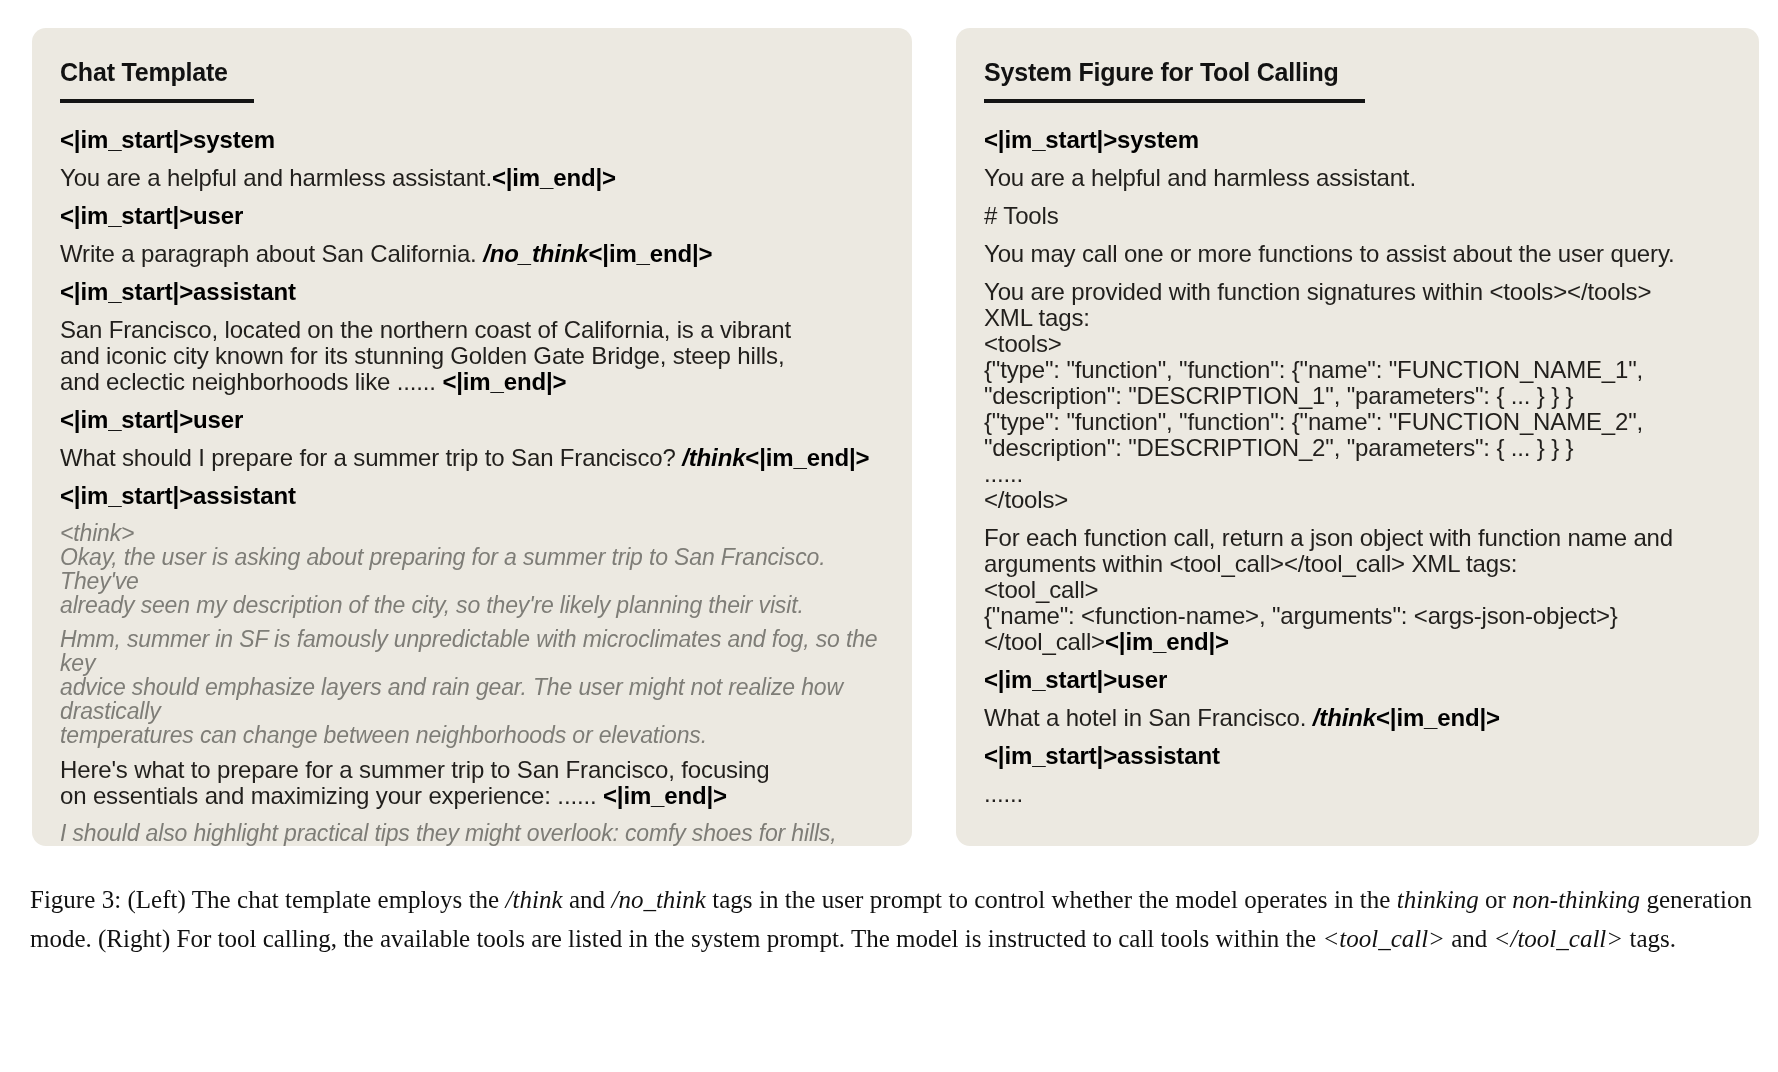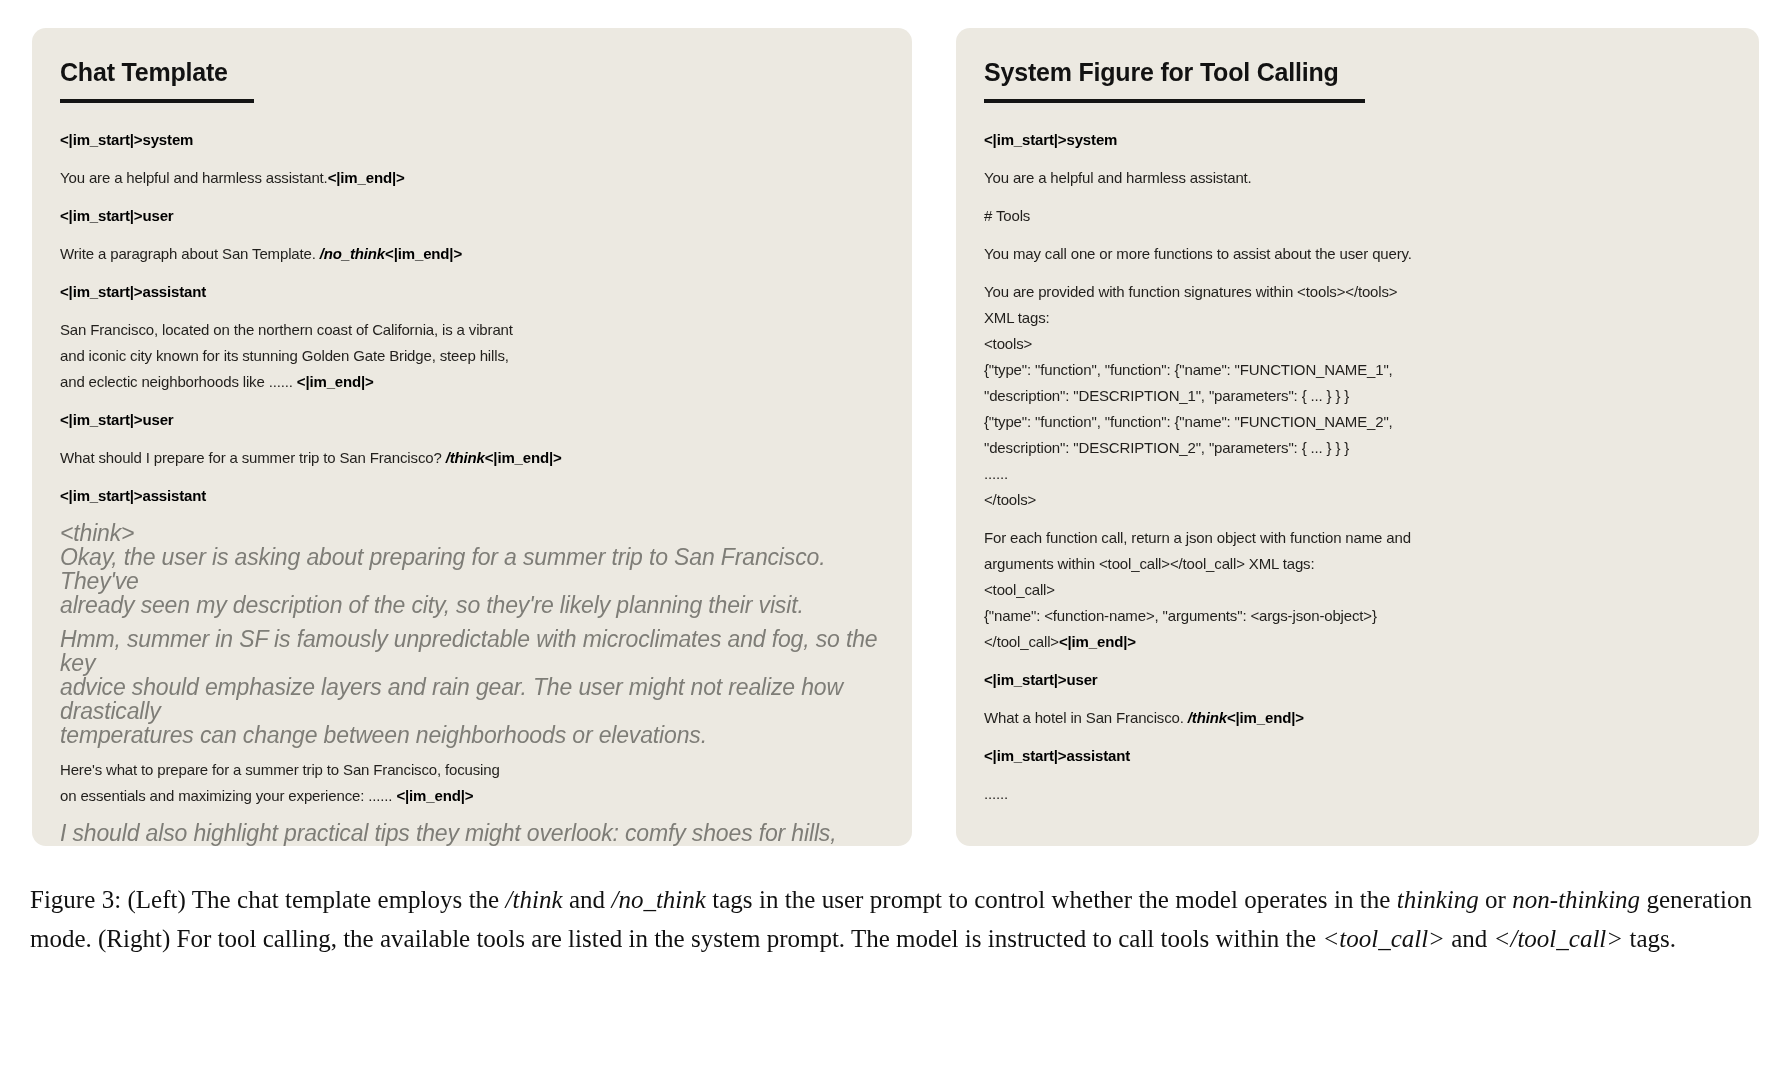--- a/index.html
+++ b/index.html
@@ -33,21 +33,21 @@
     font-weight: 700;
     color: #121212;
     margin: 0 0 24px 0;
     display: inline-block;
     border-bottom: 4px solid #141414;
     padding: 4px 26px 12px 0;
     letter-spacing: -0.2px;
   }
   .panel-body .block {
     margin: 0 0 12px 0;
-    font-size: 15px;
+    font-size: 24px;
     line-height: 26px;
     color: #211f1c;
     white-space: pre-wrap;
     letter-spacing: -0.15px;
   }
   .panel-body .block.think {
     color: #7e7d77;
     font-style: italic;
     font-size: 23px;
     line-height: 24px;
@@ -74,21 +74,21 @@
 <body>
 
 <div class="page">
   <div class="panels">
     <section class="panel panel-left">
       <h2 class="panel-title">Chat Template</h2>
       <div class="panel-body">
           <p class="block"><span class="seg-bold">&lt;|im_start|&gt;system</span></p>
           <p class="block"><span class="seg-plain">You are a helpful and harmless assistant.</span><span class="seg-bold">&lt;|im_end|&gt;</span></p>
           <p class="block"><span class="seg-bold">&lt;|im_start|&gt;user</span></p>
-          <p class="block"><span class="seg-plain">Write a paragraph about San Template. </span><span class="seg-bolditalic">/no_think</span><span class="seg-bold">&lt;|im_end|&gt;</span></p>
+          <p class="block"><span class="seg-plain">Write a paragraph about San California. </span><span class="seg-bolditalic">/no_think</span><span class="seg-bold">&lt;|im_end|&gt;</span></p>
           <p class="block"><span class="seg-bold">&lt;|im_start|&gt;assistant</span></p>
           <p class="block"><span class="seg-plain">San Francisco, located on the northern coast of California, is a vibrant
 and iconic city known for its stunning Golden Gate Bridge, steep hills,
 and eclectic neighborhoods like ...... </span><span class="seg-bold">&lt;|im_end|&gt;</span></p>
           <p class="block"><span class="seg-bold">&lt;|im_start|&gt;user</span></p>
           <p class="block"><span class="seg-plain">What should I prepare for a summer trip to San Francisco? </span><span class="seg-bolditalic">/think</span><span class="seg-bold">&lt;|im_end|&gt;</span></p>
           <p class="block"><span class="seg-bold">&lt;|im_start|&gt;assistant</span></p>
           <p class="block think"><span class="seg-plain">&lt;think&gt;
 Okay, the user is asking about preparing for a summer trip to San Francisco. They've
 already seen my description of the city, so they're likely planning their visit.</span></p>

